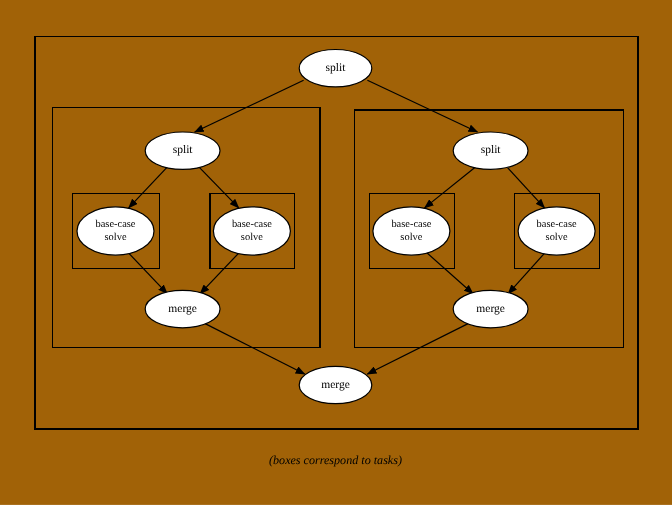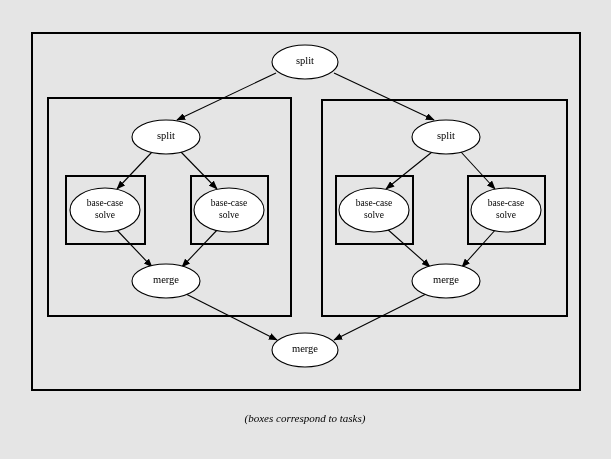--- a/index.html
+++ b/index.html
@@ -10,21 +10,21 @@
   body {
     width: 611px;
     height: 459px;
     font-family: "Liberation Serif", serif;
     overflow: hidden;
   }
   #diagram-root {
     position: relative;
     width: 611px;
     height: 459px;
-    background: #e5e5e5;
+    background: #a16207;
   }
   svg#flow {
     display: block;
     width: 611px;
     height: 459px;
   }
   .frame-rect {
     fill: none;
     stroke: #000000;
     stroke-width: 1.4;

